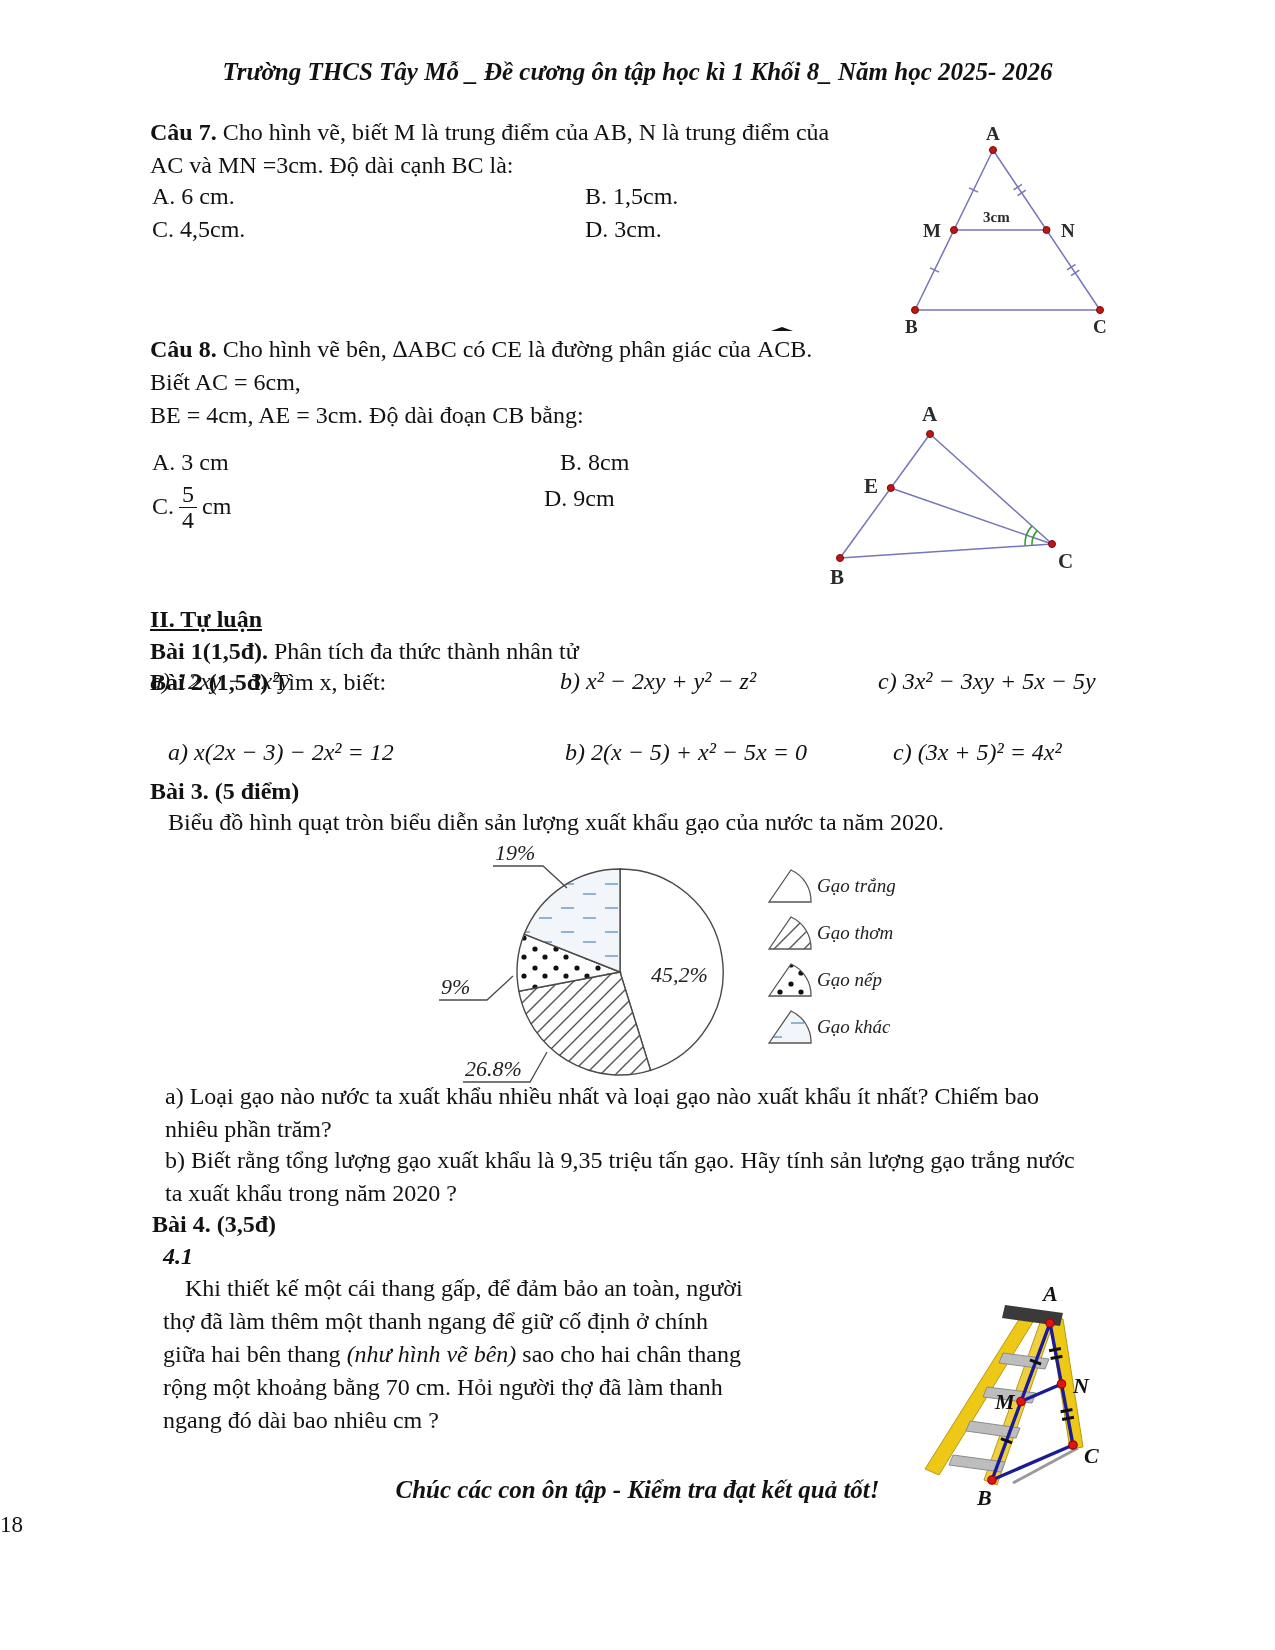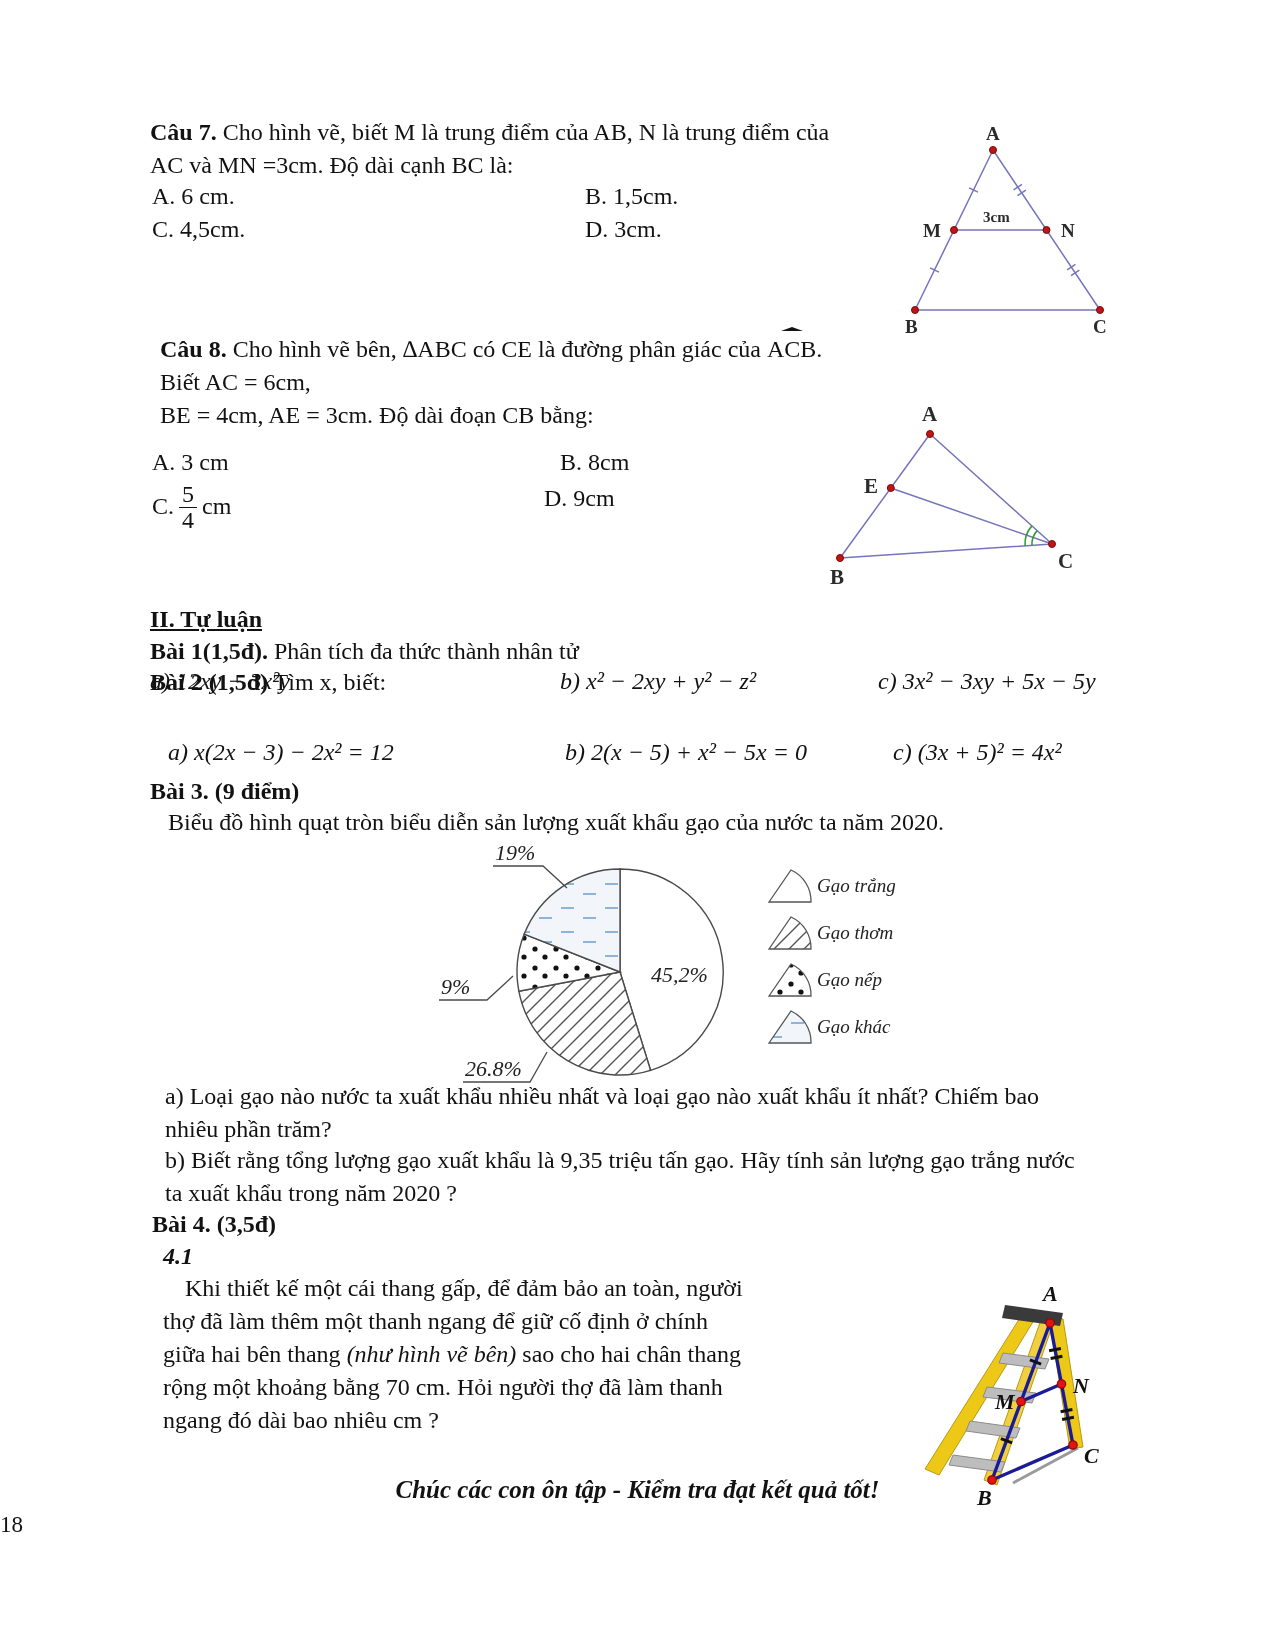--- a/index.html
+++ b/index.html
@@ -48,20 +48,21 @@
         <circle cx="5" cy="5" r="2.6" fill="#111"></circle>
         <circle cx="15" cy="13" r="2.6" fill="#111"></circle>
       </pattern>
       <pattern id="pat-dash" width="44" height="24" patternUnits="userSpaceOnUse">
         <rect width="44" height="24" fill="#f2f6fa"></rect>
         <path d="M4,6 h13 M26,16 h13" stroke="#8fb4d8" stroke-width="2" fill="none"></path>
       </pattern>
     </defs>
   </svg>
 
+  <div class="abs head" style="top:58px;">Trường THCS Tây Mỗ _ Đề cương ôn tập học kì 1   Khối 8_ Năm học 2025- 2026</div>
 
   <div class="abs txt" style="left:150px;top:116px;">
     <div><span class="b">Câu 7.</span><span> Cho hình vẽ, biết M là trung điểm của AB, N là trung điểm của</span></div>
     <div>AC và MN =3cm. Độ dài cạnh BC là:</div>
   </div>
   <div class="abs txt" style="left:152px;top:180px;">A. 6 cm.</div>
   <div class="abs txt" style="left:585px;top:180px;">B. 1,5cm.</div>
   <div class="abs txt" style="left:152px;top:213px;">C. 4,5cm.</div>
   <div class="abs txt" style="left:585px;top:213px;">D. 3cm.</div>
 
@@ -80,21 +81,21 @@
       <circle cx="207" cy="202" r="3.5"></circle>
     </g>
     <text class="fig-label" x="93" y="32">A</text>
     <text class="fig-label" x="30" y="129">M</text>
     <text class="fig-label" x="168" y="129">N</text>
     <text class="fig-label" x="12" y="225">B</text>
     <text class="fig-label" x="200" y="225">C</text>
     <text class="fig-label" style="font-size:15px;" x="90" y="114">3cm</text>
   </svg>
 
-  <div class="abs txt" style="left:150px;top:333px;margin-left:10px;">
+  <div class="abs txt" style="left:150px;top:333px;">
     <div><span class="b">Câu 8.</span><span> Cho hình vẽ bên, ∆ABC có CE là đường phân giác của </span><span class="widehat">ACB</span><span>.</span></div>
     <div>Biết AC = 6cm,</div>
     <div>BE = 4cm, AE = 3cm. Độ dài đoạn CB bằng:</div>
   </div>
   <div class="abs txt" style="left:152px;top:446px;">A. 3 cm</div>
   <div class="abs txt" style="left:560px;top:446px;">B. 8cm</div>
   <div class="abs txt" style="left:152px;top:482px;">
     <span>C.</span><span class="frac"><span class="num">5</span><span class="den">4</span></span><span>cm</span>
   </div>
   <div class="abs txt" style="left:544px;top:482px;">D. 9cm</div>
@@ -124,21 +125,21 @@
   <div class="abs txt" style="left:150px;top:635px;"><span class="b">Bài 1(1,5đ).</span><span> Phân tích đa thức thành nhân tử</span></div>
   <div class="abs math" style="left:150px;top:668px;">a) 12xy − 3x²y</div>
   <div class="abs math" style="left:560px;top:668px;">b) x² − 2xy + y² − z²</div>
   <div class="abs math" style="left:878px;top:668px;">c) 3x² − 3xy + 5x − 5y</div>
 
   <div class="abs txt" style="left:150px;top:666px;"><span class="b">Bài 2 (1,5đ)</span><span> Tìm x, biết:</span></div>
   <div class="abs math" style="left:168px;top:739px;">a) x(2x − 3) − 2x² = 12</div>
   <div class="abs math" style="left:565px;top:739px;">b) 2(x − 5) + x² − 5x = 0</div>
   <div class="abs math" style="left:893px;top:739px;">c) (3x + 5)² = 4x²</div>
 
-  <div class="abs txt" style="left:150px;top:775px;"><span class="b">Bài 3.</span><span class="b"> (9 điểm)</span></div>
+  <div class="abs txt" style="left:150px;top:775px;"><span class="b">Bài 3.</span><span class="b"> (5 điểm)</span></div>
   <div class="abs txt" style="left:168px;top:806px;">Biểu đồ hình quạt tròn biểu diễn sản lượng xuất khẩu gạo của nước ta năm 2020.</div>
 
   <svg class="abs" style="left:425px;top:830px;" width="420" height="270" viewBox="0 0 420 270">
     <g stroke="#4a4a4a" stroke-width="1.4">
       <path d="M195,142 L195,39 A103,103 0 0 1 225.6,240.4 Z" fill="#ffffff"></path>
       <path d="M195,142 L225.6,240.4 A103,103 0 0 1 93.9,161.3 Z" fill="url(#pat-hatch)"></path>
       <path d="M195,142 L93.9,161.3 A103,103 0 0 1 99.2,104.1 Z" fill="url(#pat-dots)"></path>
       <path d="M195,142 L99.2,104.1 A103,103 0 0 1 195,39 Z" fill="url(#pat-dash)"></path>
     </g>
     <g stroke="#4a4a4a" stroke-width="1.3" fill="none">

